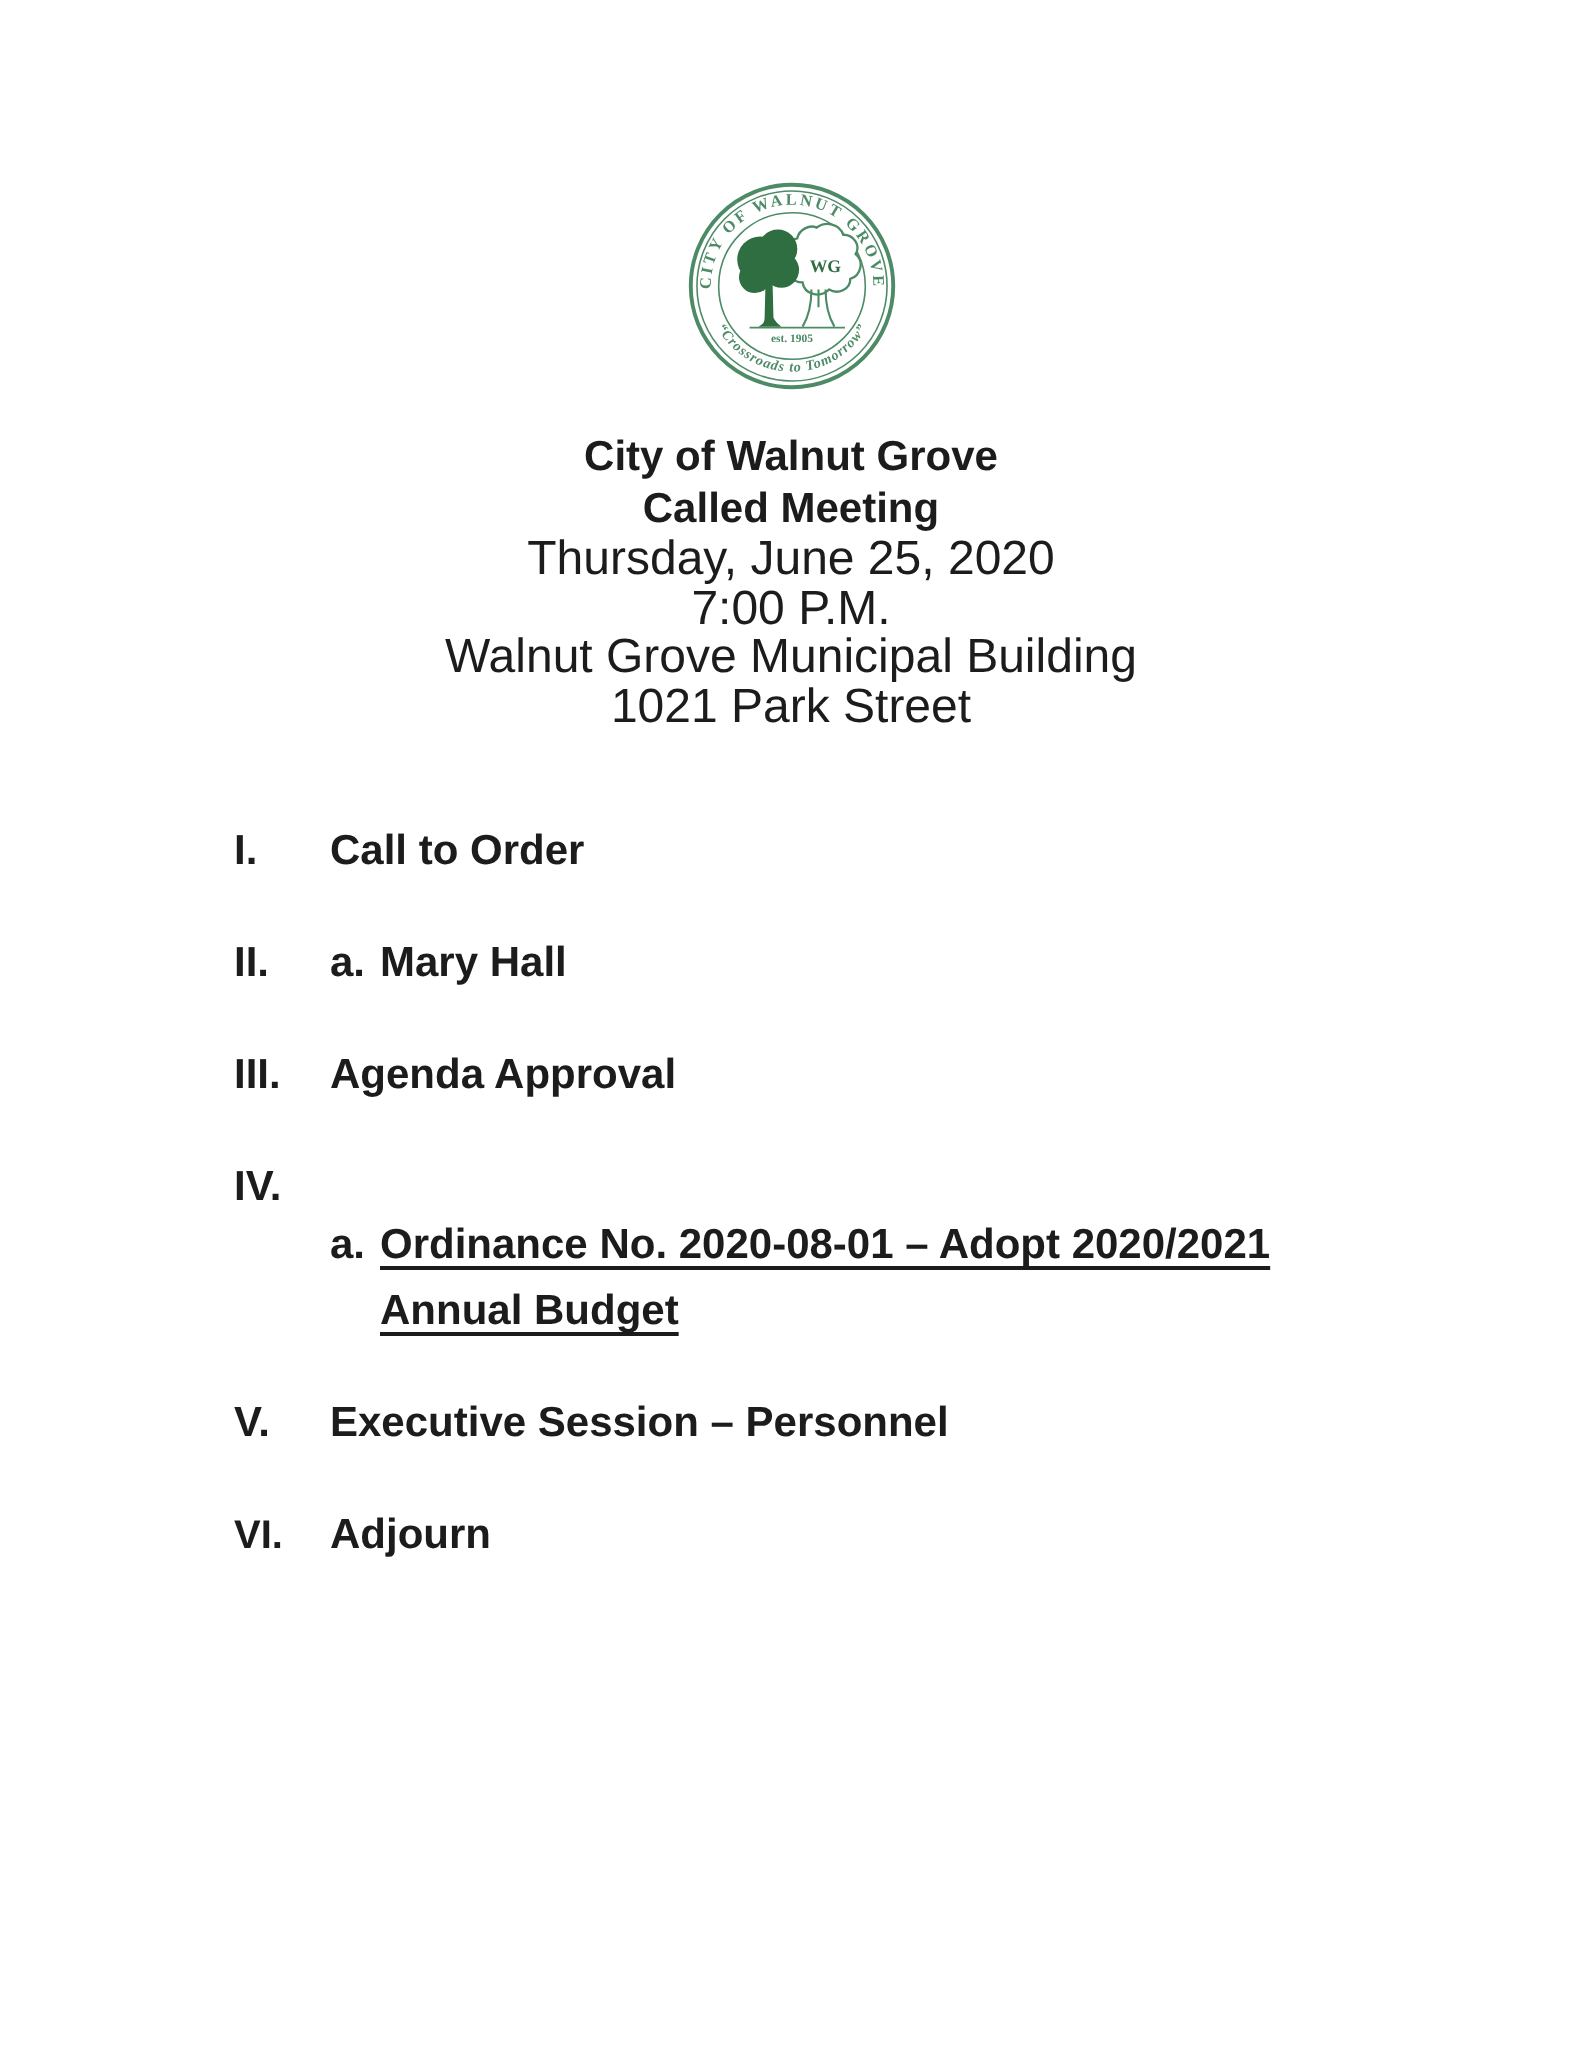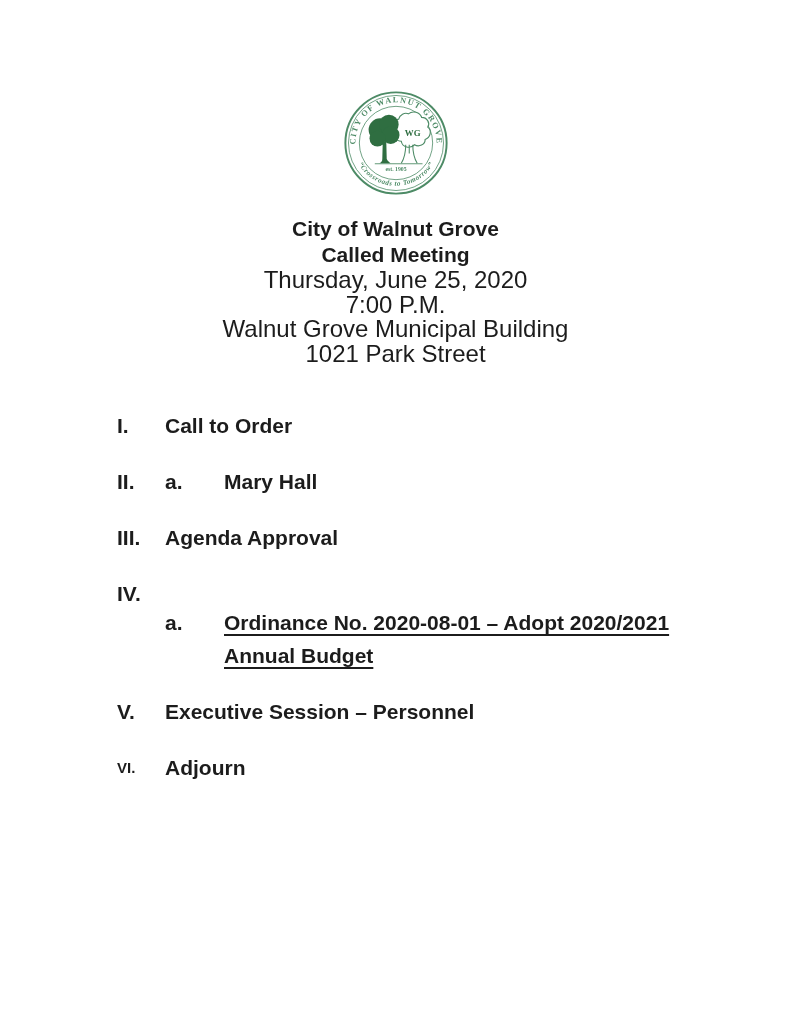--- a/index.html
+++ b/index.html
@@ -50,39 +50,39 @@
     display: flex;
     align-items: flex-start;
     margin-bottom: 28px;
     line-height: 28px;
   }
   .numeral {
     flex: none;
     width: 48px;
   }
   .numeral.small {
-    font-size: 15px;
+    font-size: 20px;
     line-height: 28px;
   }
   .item-body { flex: 1; }
   .sub-item {
     display: flex;
     align-items: flex-start;
     line-height: 28px;
   }
   .sub-item .marker {
     flex: none;
     width: 25px;
   }
   .sub-item.spaced {
     margin-top: 26px;
     margin-bottom: -2px;
     line-height: 33px;
   }
-  .sub-item .sub-text { flex: 1; max-width: 472px; margin-left: 34px; }
+  .sub-item .sub-text { flex: 1; max-width: 472px; }
   .sub-item .underlined {
     text-decoration: underline;
     text-decoration-thickness: 2px;
     text-underline-offset: 4px;
   }
 </style>
 </head>
 <body>
 
 <div class="page">

